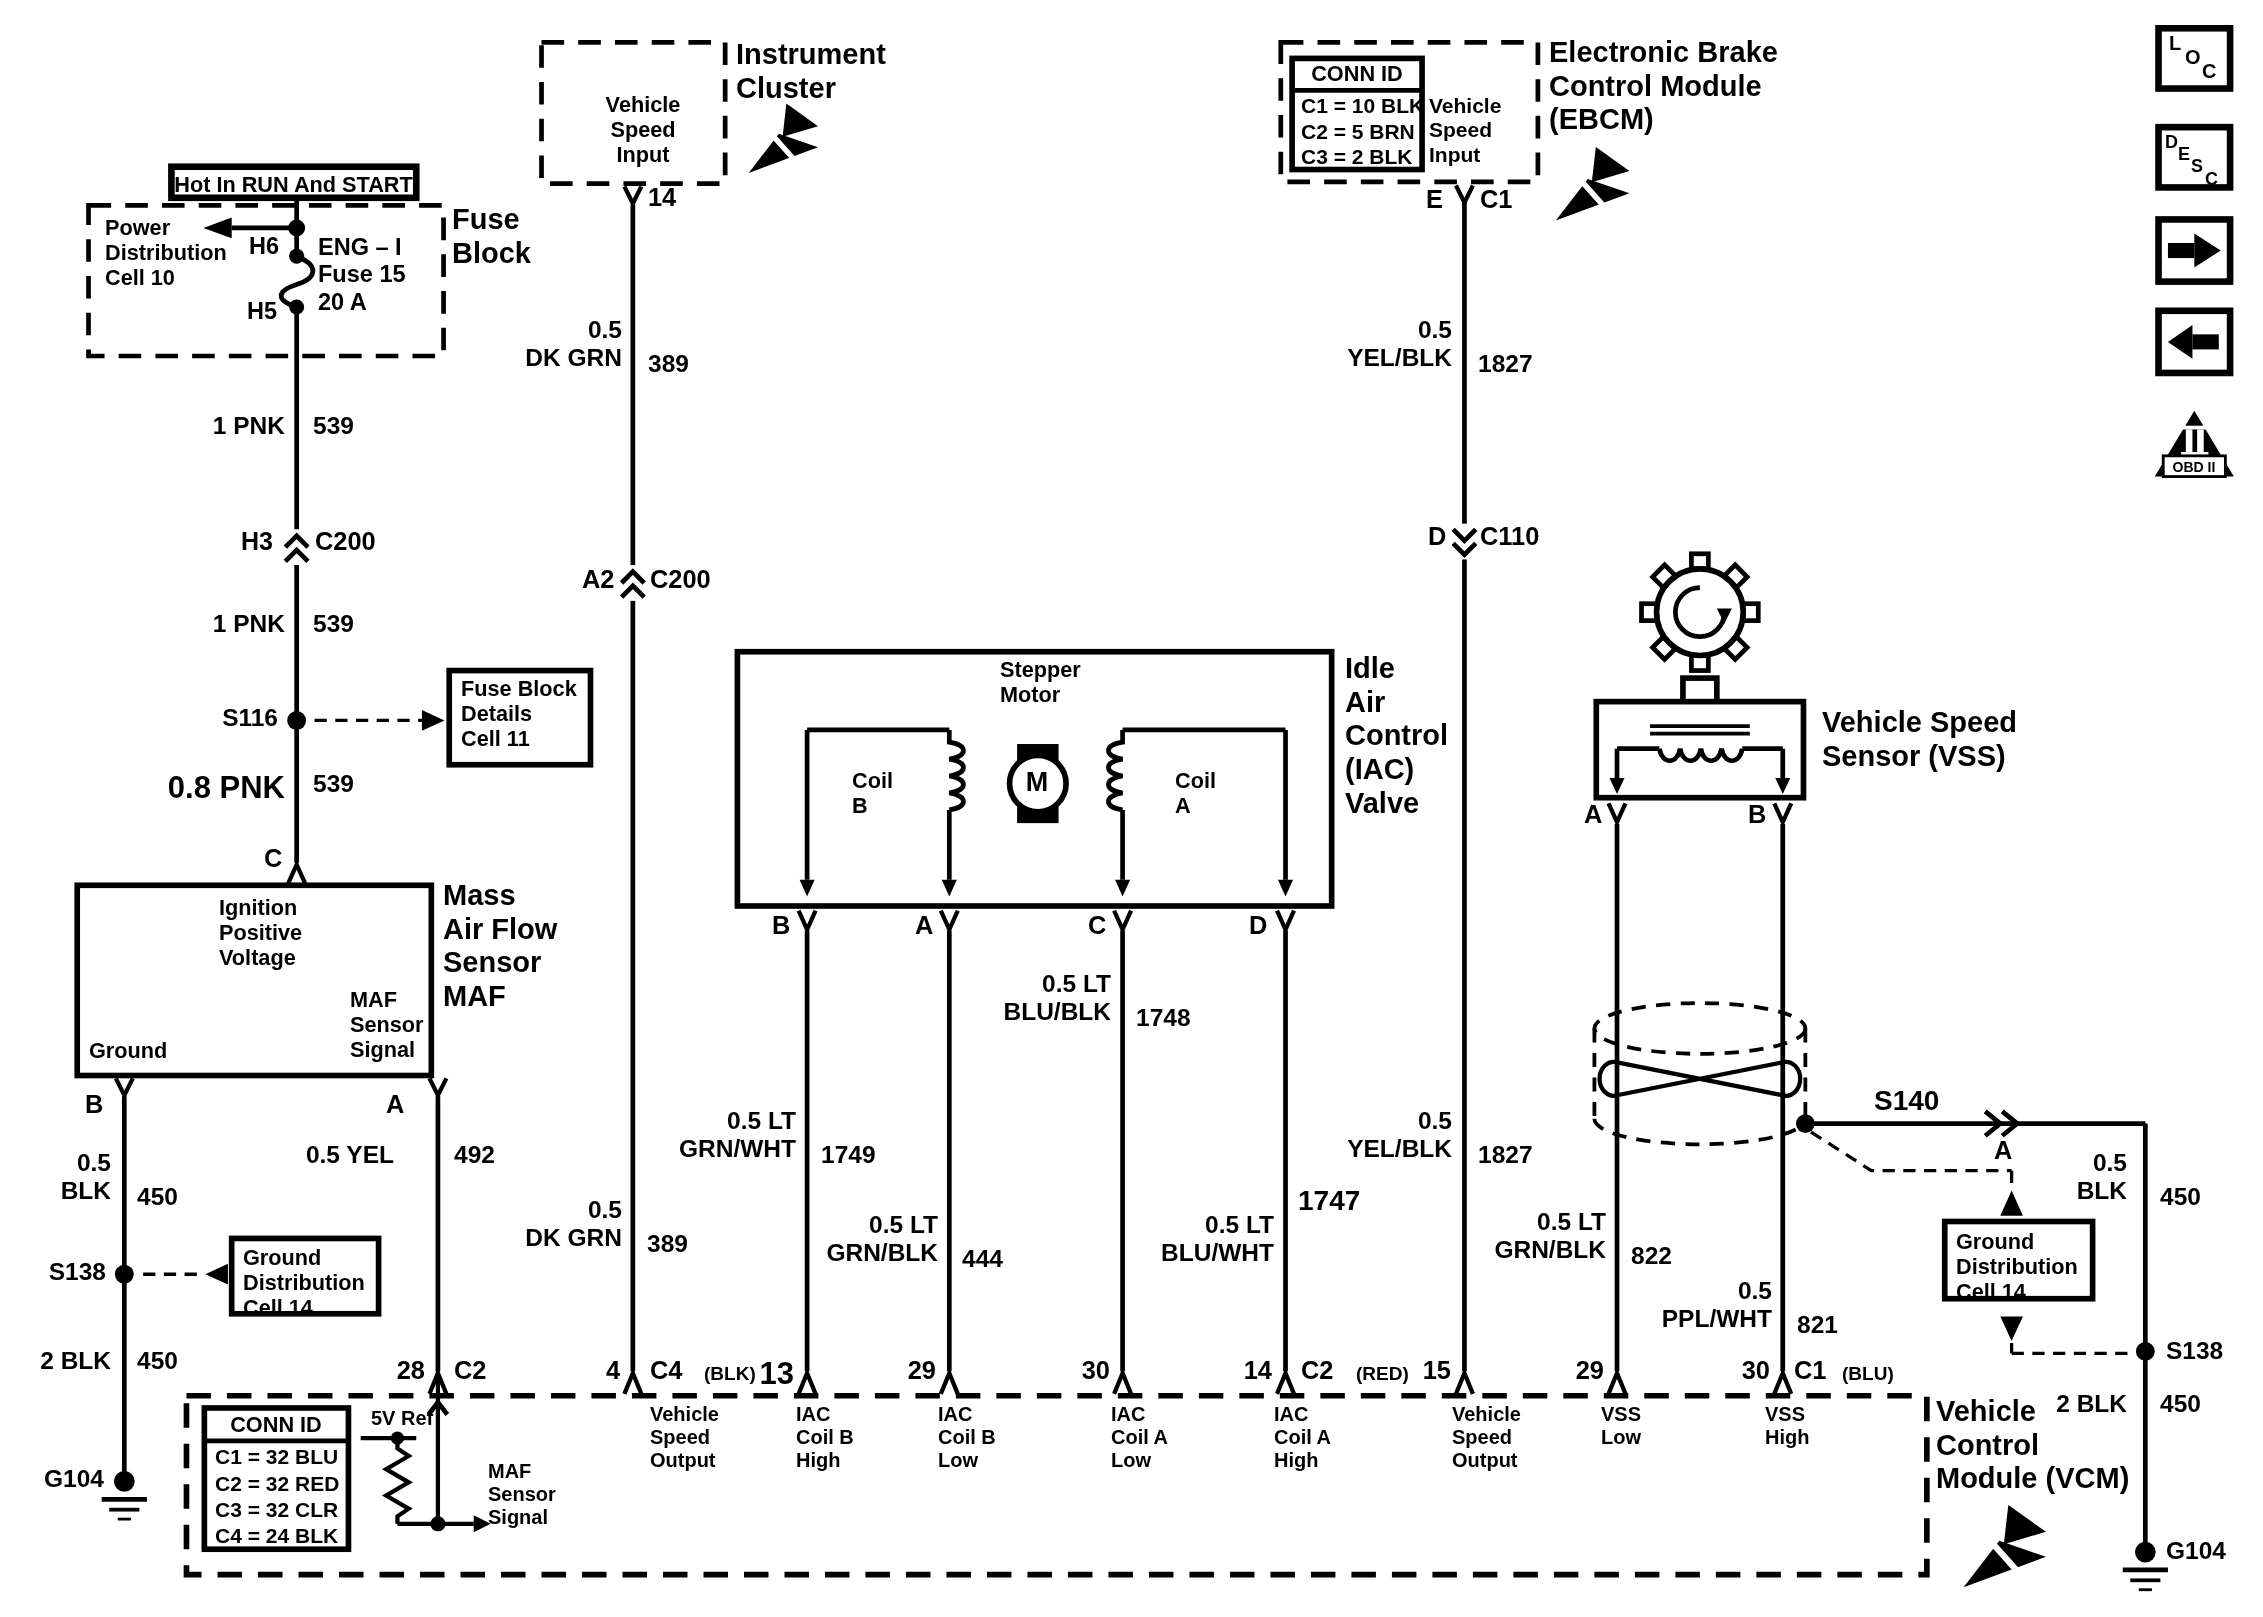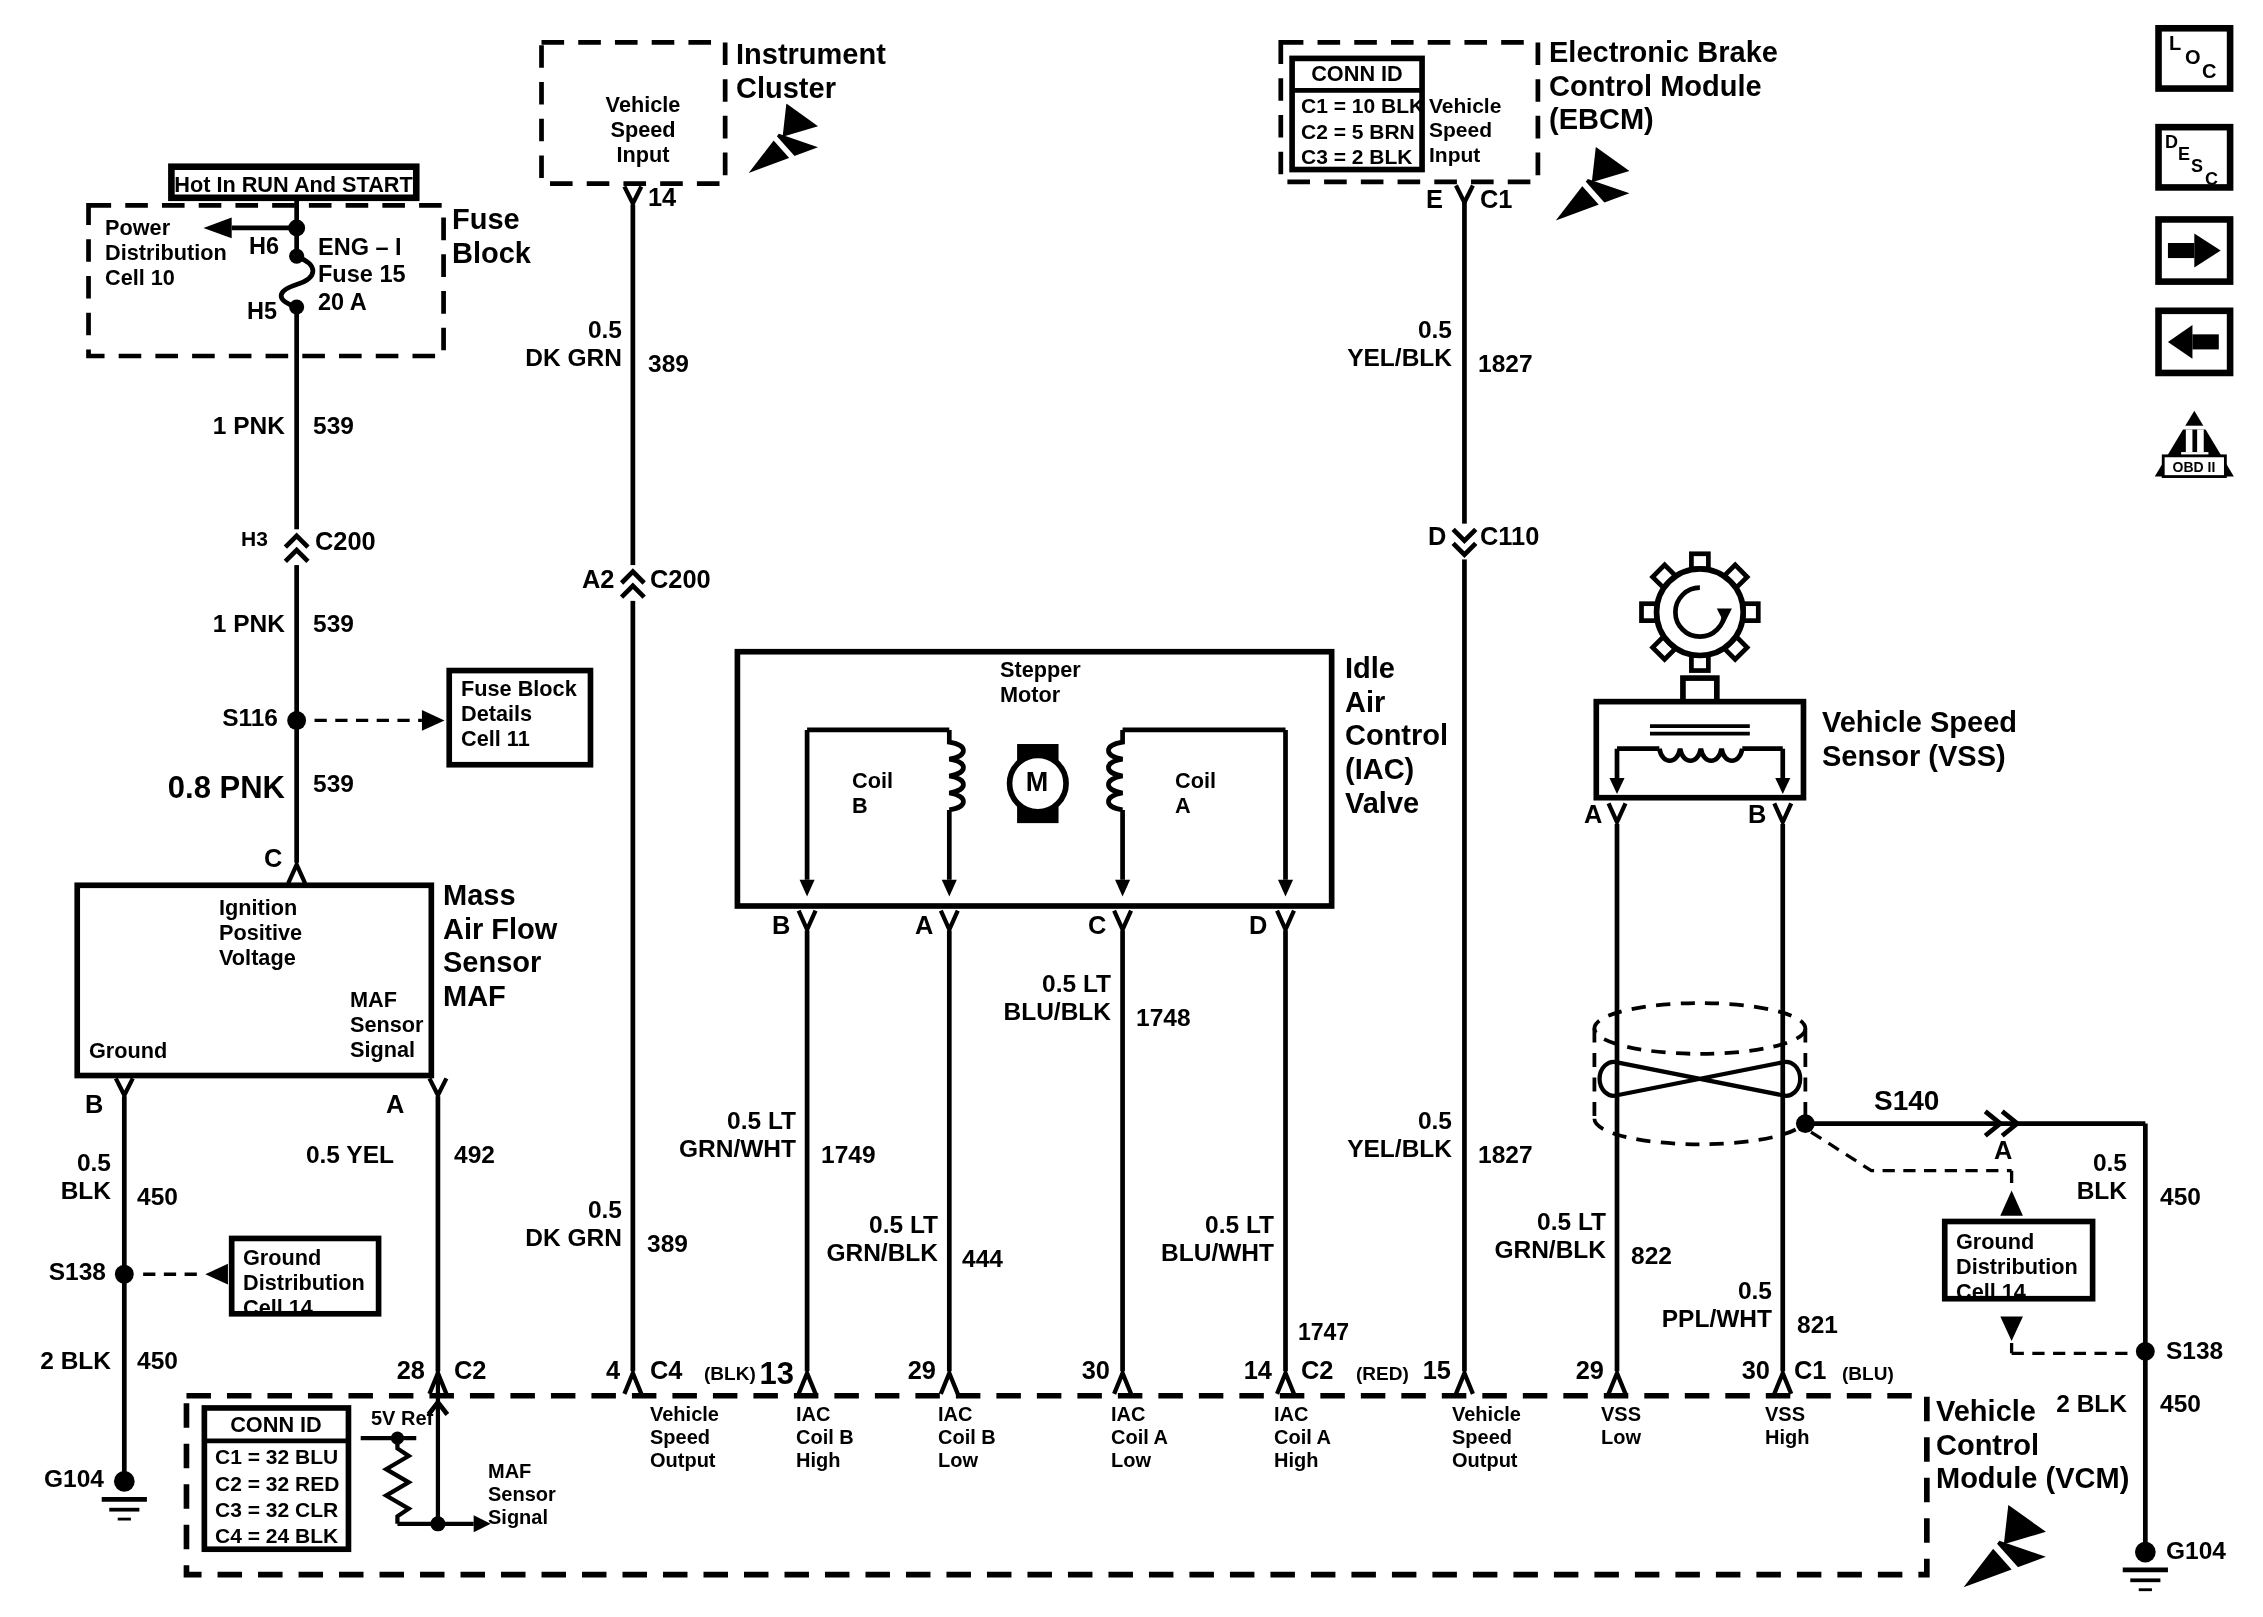--- a/index.html
+++ b/index.html
@@ -265,21 +265,21 @@
 Speed
 Input</div>
 <div class="t" style="left:1549px;top:36px;font-size:29px;">Electronic Brake
 Control Module
 (EBCM)</div>
 <div class="t" style="left:1426px;top:185px;font-size:25.4px;">E</div>
 <div class="t" style="left:1480px;top:185px;font-size:25.4px;">C1</div>
 
 <div class="t r" style="right:1979px;top:412px;font-size:24.5px;">1 PNK</div>
 <div class="t" style="left:313px;top:412px;font-size:24.5px;">539</div>
-<div class="t" style="left:241px;top:527px;font-size:21px;">H3</div>
+<div class="t" style="left:241px;top:527px;font-size:25px;">H3</div>
 <div class="t" style="left:315px;top:527px;font-size:25.4px;">C200</div>
 <div class="t r" style="right:1979px;top:610px;font-size:24.5px;">1 PNK</div>
 <div class="t" style="left:313px;top:610px;font-size:24.5px;">539</div>
 <div class="t r" style="right:1986px;top:704px;font-size:24.5px;">S116</div>
 <div class="t" style="left:461px;top:676px;font-size:21.7px;">Fuse Block
 Details
 Cell 11</div>
 <div class="t r" style="right:1979px;top:770px;font-size:31px;">0.8 PNK</div>
 <div class="t" style="left:313px;top:770px;font-size:24.5px;">539</div>
 
@@ -342,21 +342,21 @@
 BLU/BLK</div>
 <div class="t" style="left:1136px;top:1004px;font-size:24.5px;">1748</div>
 <div class="t r" style="right:1468px;top:1107px;font-size:24.5px;">0.5 LT
 GRN/WHT</div>
 <div class="t" style="left:821px;top:1141px;font-size:24.5px;">1749</div>
 <div class="t r" style="right:1326px;top:1211px;font-size:24.5px;">0.5 LT
 GRN/BLK</div>
 <div class="t" style="left:962px;top:1245px;font-size:24.5px;">444</div>
 <div class="t r" style="right:990px;top:1211px;font-size:24.5px;">0.5 LT
 BLU/WHT</div>
-<div class="t" style="left:1298px;top:1319px;font-size:23px;">1747</div>
+<div class="t" style="left:1298px;top:1185px;font-size:28px;">1747</div>
 
 <div class="t r" style="right:812px;top:316px;font-size:24.5px;">0.5
 YEL/BLK</div>
 <div class="t" style="left:1478px;top:350px;font-size:24.5px;">1827</div>
 <div class="t" style="left:1428px;top:522px;font-size:25.4px;">D</div>
 <div class="t" style="left:1480px;top:522px;font-size:25.4px;">C110</div>
 <div class="t r" style="right:812px;top:1107px;font-size:24.5px;">0.5
 YEL/BLK</div>
 <div class="t" style="left:1478px;top:1141px;font-size:24.5px;">1827</div>
 

